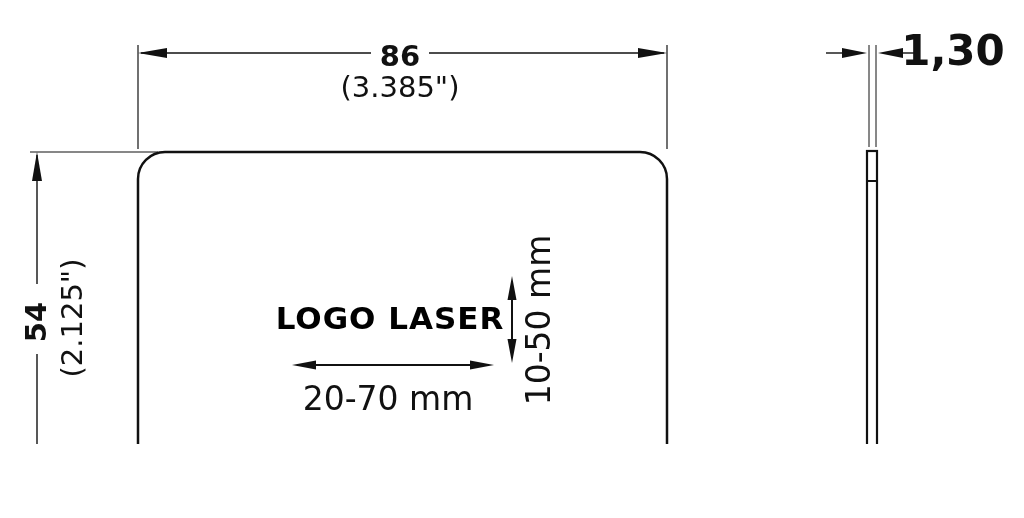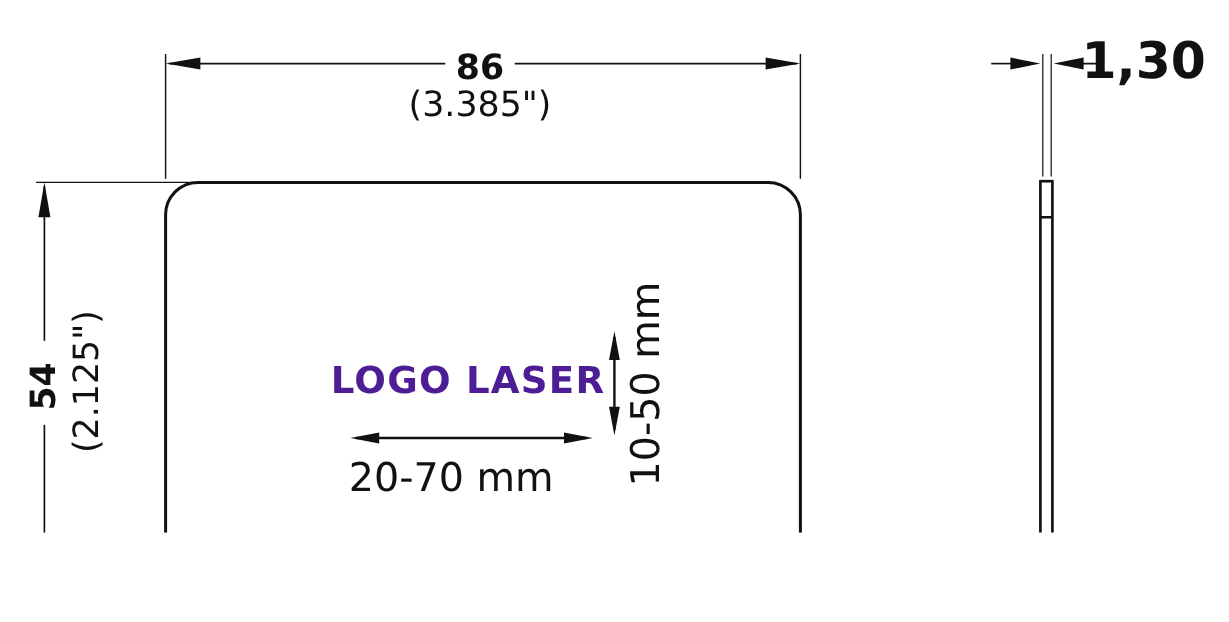--- a/index.html
+++ b/index.html
@@ -38,21 +38,21 @@
     font-size: 29px;
     font-weight: normal;
   }
   .thickness-num {
     font-size: 42px;
     font-weight: bold;
   }
   .logo-label {
     font-size: 31px;
     font-weight: bold;
-    color: #4c1d95;
+    color: #000000;
     letter-spacing: 1px;
   }
   .range-label {
     font-size: 33px;
     font-weight: normal;
   }
 </style>
 </head>
 <body>
 
@@ -99,19 +99,19 @@
   <div class="txt dim-num" style="left:400px; top:56px;">86</div>
 
   <div class="txt dim-inch" style="left:400px; top:87px;">(3.385")</div>
 
   <div class="txt rot dim-num" style="left:36px; top:322px;">54</div>
 
   <div class="txt rot dim-inch" style="left:72px; top:318px;">(2.125")</div>
 
   <div class="txt logo-label" style="left:390px; top:318px;">LOGO LASER</div>
 
-  <div class="txt range-label" style="left:376px; top:398px;">20-70 mm</div>
+  <div class="txt range-label" style="left:388px; top:398px;">20-70 mm</div>
 
   <div class="txt rot range-label" style="left:538px; top:320px;">10-50 mm</div>
 
   <div class="txt thickness-num" style="left:953px; top:51px;">1,30</div>
 
 </div>
 
 </body></html>

